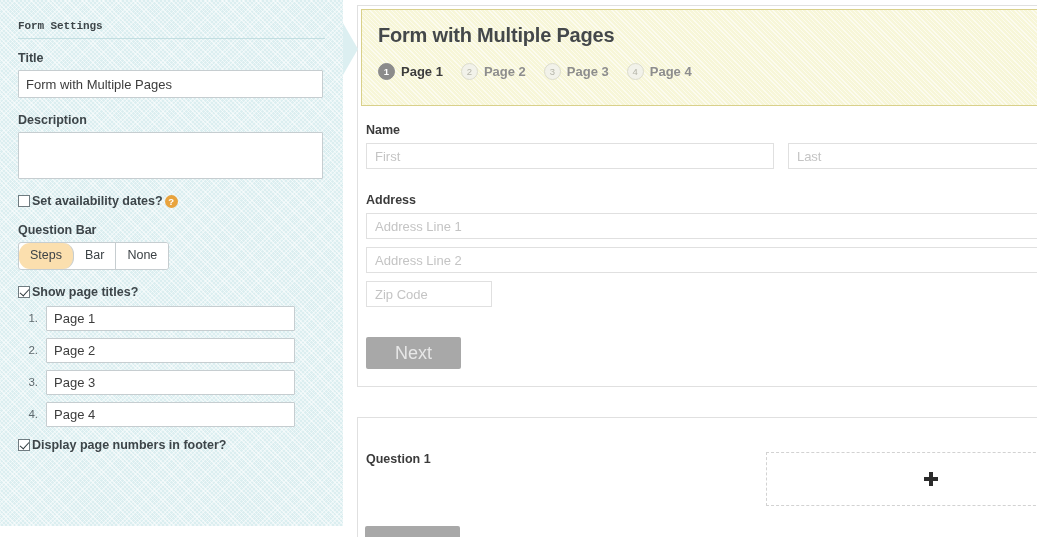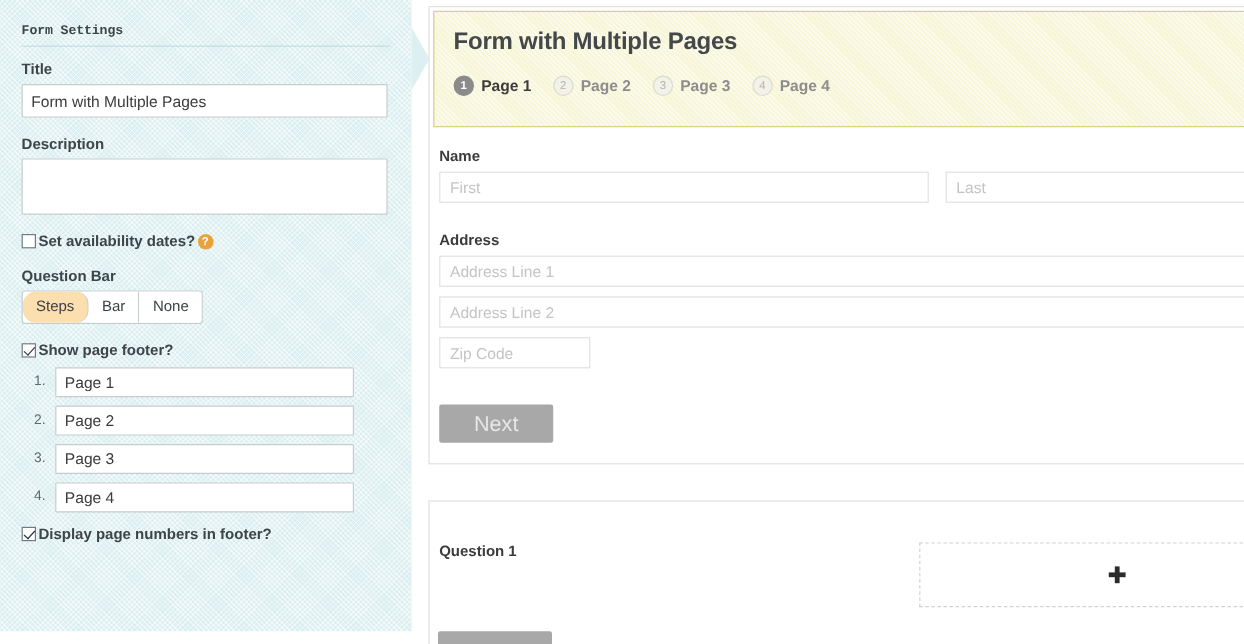--- a/index.html
+++ b/index.html
@@ -380,21 +380,21 @@
     <div class="segmented">
       <div class="seg active">Steps</div>
       <div class="seg">Bar</div>
       <div class="seg">None</div>
     </div>
 
     <div class="spacer-14"></div>
 
     <div class="check-row">
       <span class="cbox checked"></span>
-      <span class="check-label">Show page footer?</span>
+      <span class="check-label">Show page titles?</span>
     </div>
 
     <div class="page-row">
       <span class="page-num">1.</span>
       <input class="page-input" type="text" value="Page 1" style="">
     </div>
     <div class="page-row">
       <span class="page-num">2.</span>
       <input class="page-input" type="text" value="Page 2" style="">
     </div>

